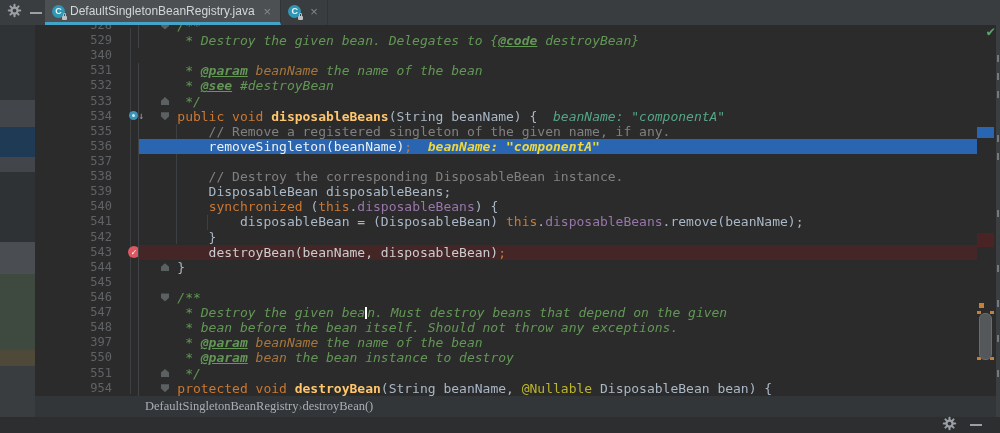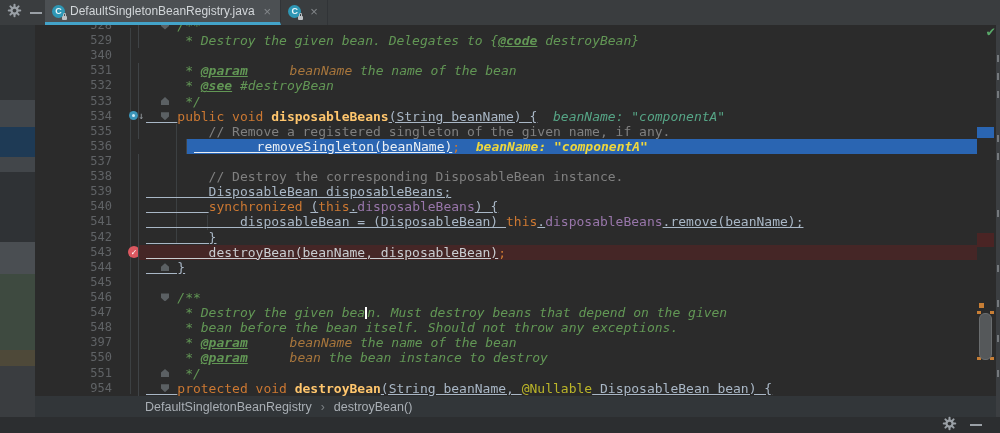--- a/index.html
+++ b/index.html
@@ -31,32 +31,32 @@
   
   .editor{position:absolute;left:35px;top:18px;right:23px;height:378px;z-index:10;}
   .guide{position:absolute;width:1px;background:#3C4042;}
   .rows{position:relative;}
   .row{display:flex;height:15.12px;line-height:15.12px;font-size:13px;}
   .gut{width:103px;flex:none;display:flex;gap:16px;}
   .num{width:77px;text-align:right;color:var(--c-gutter);font-size:12px;flex:none;}
   .gicon{width:16px;flex:none;position:relative;}
   .gfold{width:10px;flex:none;position:relative;}
   .code{flex:1;white-space:pre;padding-left:7px;border-left:1px solid #3F4346;position:relative;color:var(--c-plain);}
-  .row.exec .code{background:var(--c-execbg);margin-left:48px;}
+  .row.exec .code{background:var(--c-execbg);}
   .row.bp   .code{background:var(--c-bpbg);}
   .row.exec .tk-p{color:#EAEFF4;}
   .row.bp   .tk-p{color:#C9CDD1;}
 
-  .tk-p{color:var(--c-plain);text-decoration:underline;}
+  .tk-p{color:var(--c-plain);}
   .tk-k{color:var(--c-keyword);}
   .tk-d{color:var(--c-decl);font-weight:bold;}
   .tk-c{color:var(--c-comment);}
   .tk-dc{color:var(--c-doc);font-style:italic;}
   .tk-dt{color:var(--c-doc);font-style:italic;font-weight:bold;text-decoration:underline;}
-  .tk-dp{color:var(--c-docparam);font-style:italic;margin-left:34px;}
+  .tk-dp{color:var(--c-docparam);font-style:italic;}
   .tk-f{color:var(--c-field);}
   .tk-a{color:var(--c-anno);}
   .tk-hg{color:var(--c-hintg);font-style:italic;}
   .tk-hy{color:var(--c-hinty);font-style:italic;font-weight:bold;}
   .caret{display:inline-block;width:2px;height:12px;background:#FFFFFF;vertical-align:-2px;}
 
   .ovr{position:absolute;left:1px;top:2.5px;width:9px;height:9px;border-radius:50%;background:var(--c-ovr);}
   .ovr::after{content:"";position:absolute;left:3px;top:3px;width:3px;height:3px;border-radius:50%;background:#D4ECF5;}
   .gdown{position:absolute;left:10px;top:1px;color:#9AA0A6;font-size:10px;line-height:12px;}
   .bpt{position:absolute;left:0;top:1.5px;width:12px;height:12px;border-radius:50%;background:var(--c-bp);
@@ -68,22 +68,22 @@
   
   .stripe{position:absolute;right:4px;top:25px;width:19px;height:371px;z-index:12;}
   .okcheck{position:absolute;right:1px;top:-2px;font-size:14px;font-weight:bold;color:var(--c-check);}
   .smark{position:absolute;}
   .thumb{position:absolute;left:2px;width:13px;border-radius:6px;background:#55585A;border:1px solid #6A6D6F;box-sizing:border-box;}
   .sliver{position:absolute;right:0;top:25px;width:4px;height:392px;background:#3B3E41;z-index:12;}
   .sliver .m{position:absolute;left:1px;width:2px;background:#75797D;}
 
   
   .crumbs{position:absolute;left:35px;top:396px;height:21px;right:4px;background:#323639;z-index:20;
-          display:flex;align-items:center;padding-left:110px;gap:9px;box-sizing:border-box;
-          font-family:Liberation Sans, sans-serif;font-size:12.5px;color:#A9AFB5;}
+          display:flex;align-items:center;padding-left:110px;box-sizing:border-box;
+          font-family:Liberation Serif, serif;font-size:12.5px;color:#A9AFB5;}
   .crumb-sep{color:#7B8084;font-size:12px;}
   .botbar{position:absolute;left:0;top:417px;width:1000px;height:16px;background:#2C2E30;z-index:25;
           display:flex;align-items:center;justify-content:flex-end;gap:13px;padding-right:18px;box-sizing:border-box;}
 </style>
 </head>
 <body>
 
 <div class="app">
 
   <div class="strip" id="strip">

